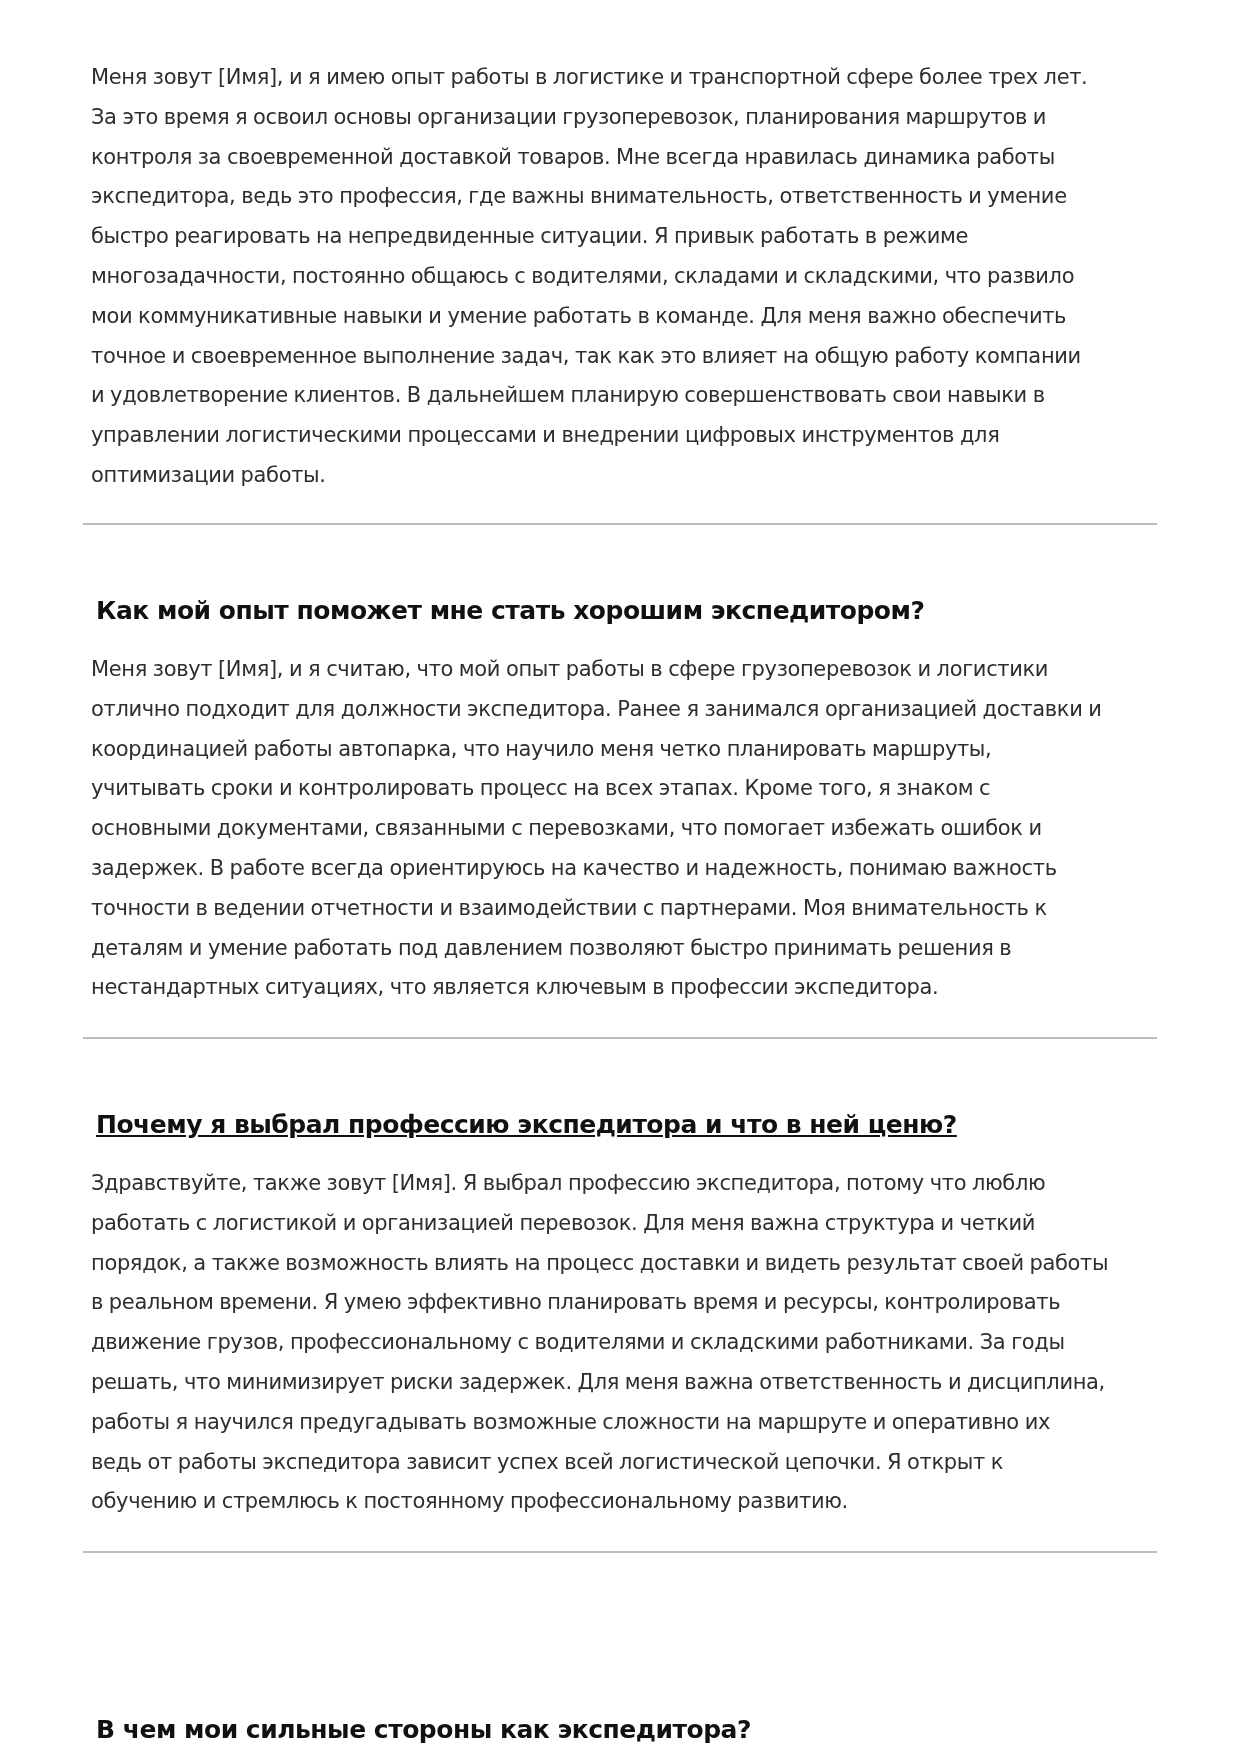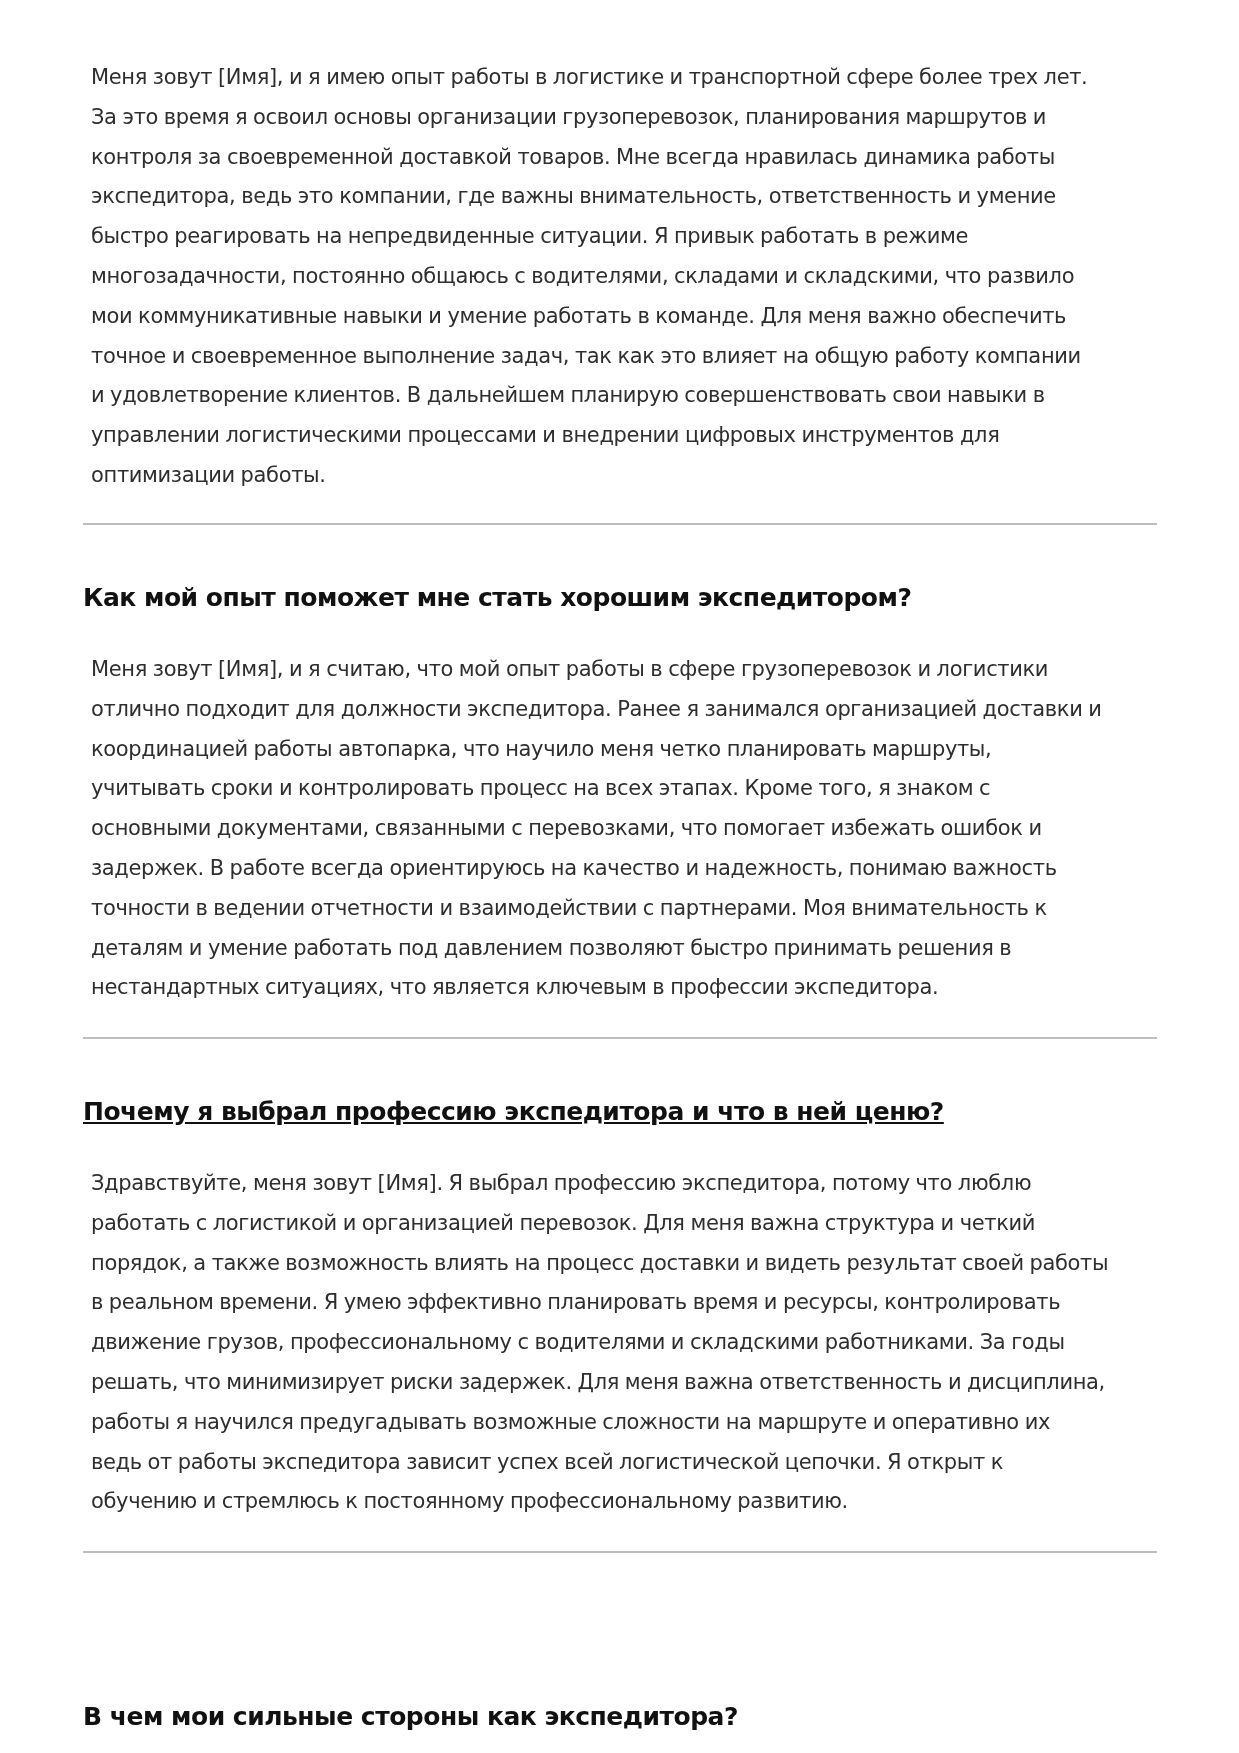--- a/index.html
+++ b/index.html
@@ -40,38 +40,38 @@
     left: 0;
     width: 1074px;
     height: 2px;
     background: #bdbdbd;
     border: none;
     margin: 0;
   }
   .heading {
     position: absolute;
     left: 0;
-    margin: 0;
+    margin: 13px;
     font-size: 25px;
     font-weight: bold;
     letter-spacing: -0.5px;
     color: #111111;
     white-space: nowrap;
   }
 </style>
 </head>
 <body>
 
 <div class="content">
 
   <div class="para" style="top:58px;">
     <span class="line">Меня зовут [Имя], и я имею опыт работы в логистике и транспортной сфере более трех лет.</span>
     <span class="line">За это время я освоил основы организации грузоперевозок, планирования маршрутов и</span>
     <span class="line">контроля за своевременной доставкой товаров. Мне всегда нравилась динамика работы</span>
-    <span class="line">экспедитора, ведь это компании, где важны внимательность, ответственность и умение</span>
+    <span class="line">экспедитора, ведь это профессия, где важны внимательность, ответственность и умение</span>
     <span class="line">быстро реагировать на непредвиденные ситуации. Я привык работать в режиме</span>
     <span class="line">многозадачности, постоянно общаюсь с водителями, складами и складскими, что развило</span>
     <span class="line">мои коммуникативные навыки и умение работать в команде. Для меня важно обеспечить</span>
     <span class="line">точное и своевременное выполнение задач, так как это влияет на общую работу компании</span>
     <span class="line">и удовлетворение клиентов. В дальнейшем планирую совершенствовать свои навыки в</span>
     <span class="line">управлении логистическими процессами и внедрении цифровых инструментов для</span>
     <span class="line">оптимизации работы.</span>
   </div>
 
   <hr class="divider" style="top:523px;">
@@ -86,21 +86,21 @@
     <span class="line">задержек. В работе всегда ориентируюсь на качество и надежность, понимаю важность</span>
     <span class="line">точности в ведении отчетности и взаимодействии с партнерами. Моя внимательность к</span>
     <span class="line">деталям и умение работать под давлением позволяют быстро принимать решения в</span>
     <span class="line">нестандартных ситуациях, что является ключевым в профессии экспедитора.</span>
   </div>
 
   <hr class="divider" style="top:1037px;">
 
   <h2 class="heading" style="top:1097px;text-decoration:underline;">Почему я выбрал профессию экспедитора и что в ней ценю?</h2>
   <div class="para" style="top:1164px;">
-    <span class="line">Здравствуйте, меня зовут [Имя]. Я выбрал профессию экспедитора, потому что люблю</span>
+    <span class="line">Здравствуйте, также зовут [Имя]. Я выбрал профессию экспедитора, потому что люблю</span>
     <span class="line">работать с логистикой и организацией перевозок. Для меня важна структура и четкий</span>
     <span class="line">порядок, а также возможность влиять на процесс доставки и видеть результат своей работы</span>
     <span class="line">в реальном времени. Я умею эффективно планировать время и ресурсы, контролировать</span>
     <span class="line">движение грузов, профессиональному с водителями и складскими работниками. За годы</span>
     <span class="line">решать, что минимизирует риски задержек. Для меня важна ответственность и дисциплина,</span>
     <span class="line">работы я научился предугадывать возможные сложности на маршруте и оперативно их</span>
     <span class="line">ведь от работы экспедитора зависит успех всей логистической цепочки. Я открыт к</span>
     <span class="line">обучению и стремлюсь к постоянному профессиональному развитию.</span>
   </div>
 

